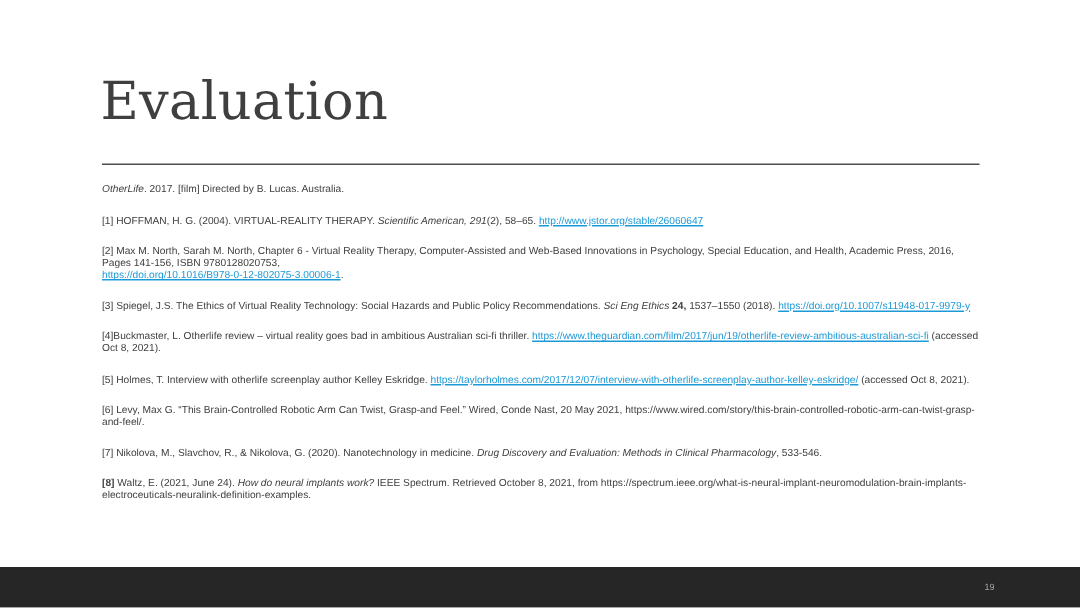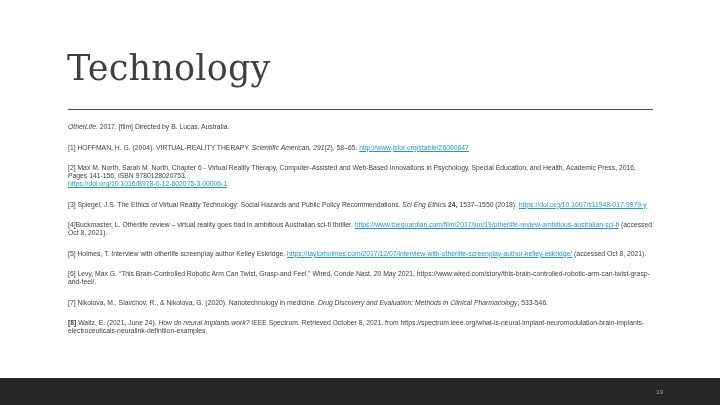--- a/index.html
+++ b/index.html
@@ -76,21 +76,21 @@
   .page-number {
     color: #a6a6a6;
     font-size: 6px;
     line-height: 1;
   }
 </style>
 </head>
 <body>
 
 <div class="slide">
-  <h1 class="slide-title">Technology</h1>
+  <h1 class="slide-title">Evaluation</h1>
   <hr class="title-divider">
   <div class="refs">
       <p class="ref"><span class="seg-italic">OtherLife</span><span class="seg-normal">. 2017. [film] Directed by B. Lucas. Australia.</span></p>
       <p class="ref"><span class="seg-normal">[1] HOFFMAN, H. G. (2004). VIRTUAL-REALITY THERAPY. </span><span class="seg-italic">Scientific American, 291</span><span class="seg-normal">(2), 58–65. </span><a class="seg-link" href="#">http://www.jstor.org/stable/26060647</a></p>
       <p class="ref"><span class="seg-normal">[2] Max M. North, Sarah M. North, Chapter 6 - Virtual Reality Therapy, Computer-Assisted and Web-Based Innovations in Psychology, Special Education, and Health, Academic Press, 2016, Pages 141-156, ISBN 9780128020753,</span><br><a class="seg-link" href="#">https://doi.org/10.1016/B978-0-12-802075-3.00006-1</a><span class="seg-normal">.</span></p>
       <p class="ref"><span class="seg-normal">[3] Spiegel, J.S. The Ethics of Virtual Reality Technology: Social Hazards and Public Policy Recommendations. </span><span class="seg-italic">Sci Eng Ethics </span><span class="seg-bold">24, </span><span class="seg-normal">1537–1550 (2018). </span><a class="seg-link" href="#">https://doi.org/10.1007/s11948-017-9979-y</a></p>
       <p class="ref"><span class="seg-normal">[4]Buckmaster, L. Otherlife review – virtual reality goes bad in ambitious Australian sci-fi thriller. </span><a class="seg-link" href="#">https://www.theguardian.com/film/2017/jun/19/otherlife-review-ambitious-australian-sci-fi</a><span class="seg-normal"> (accessed Oct 8, 2021).</span></p>
       <p class="ref"><span class="seg-normal">[5] Holmes, T. Interview with otherlife screenplay author Kelley Eskridge. </span><a class="seg-link" href="#">https://taylorholmes.com/2017/12/07/interview-with-otherlife-screenplay-author-kelley-eskridge/</a><span class="seg-normal"> (accessed Oct 8, 2021).</span></p>
       <p class="ref"><span class="seg-normal">[6] Levy, Max G. “This Brain-Controlled Robotic Arm Can Twist, Grasp-and Feel.” Wired, Conde Nast, 20 May 2021, https://www.wired.com/story/this-brain-controlled-robotic-arm-can-twist-grasp-and-feel/.</span></p>
       <p class="ref"><span class="seg-normal">[7] Nikolova, M., Slavchov, R., &amp; Nikolova, G. (2020). Nanotechnology in medicine. </span><span class="seg-italic">Drug Discovery and Evaluation: Methods in Clinical Pharmacology</span><span class="seg-normal">, 533-546.</span></p>

